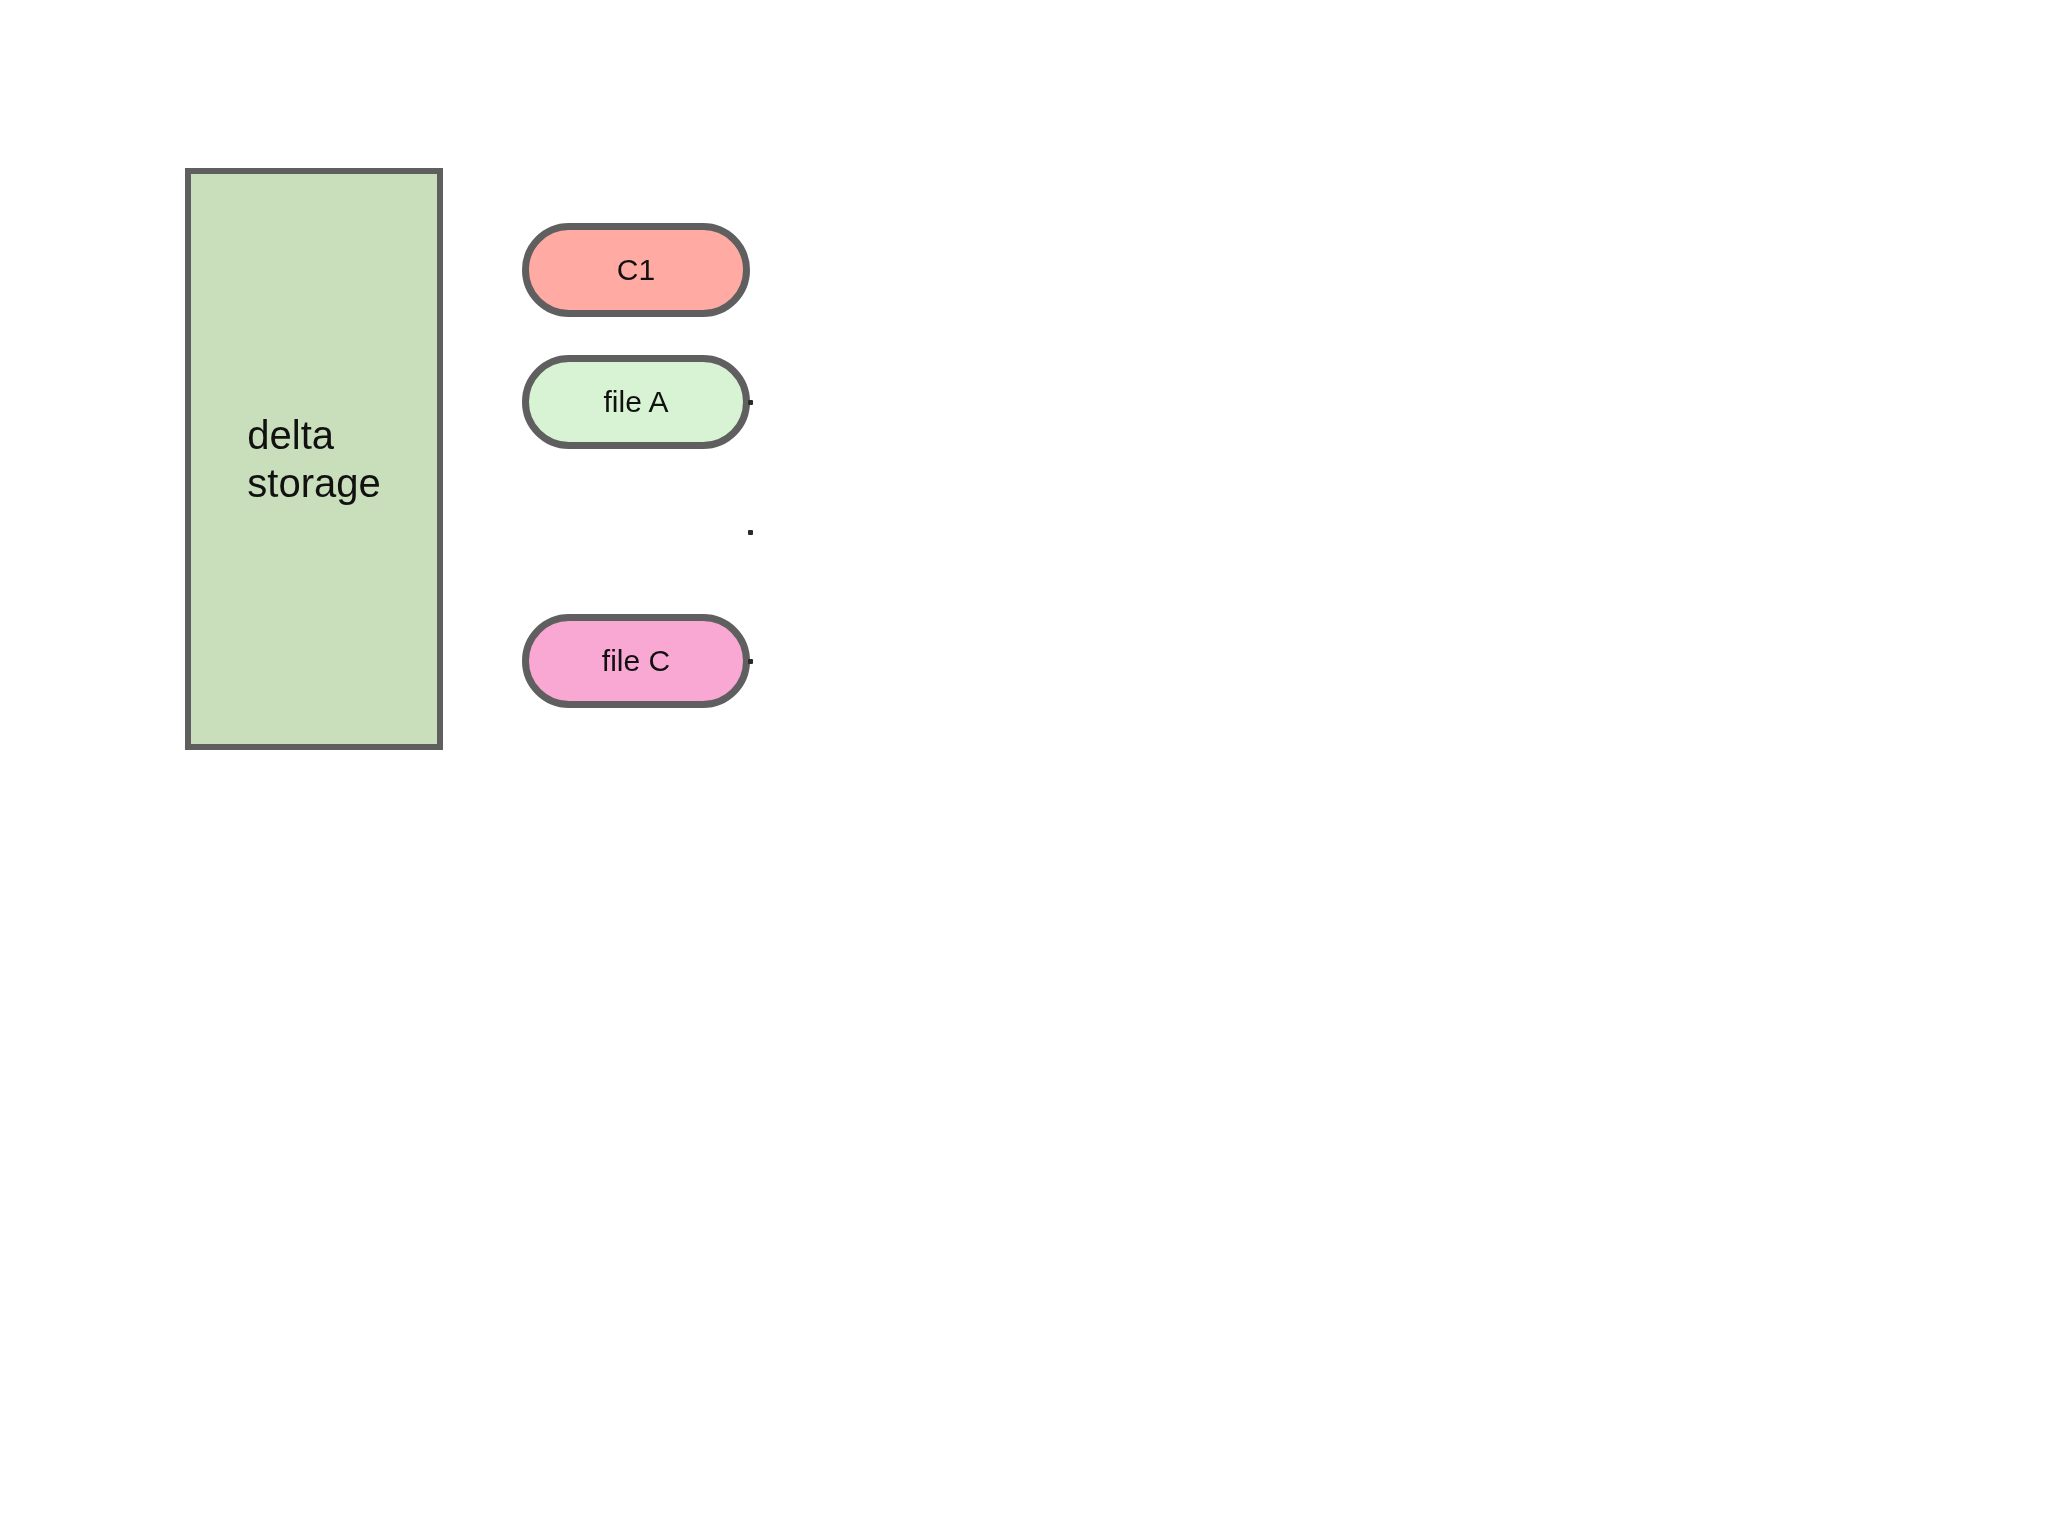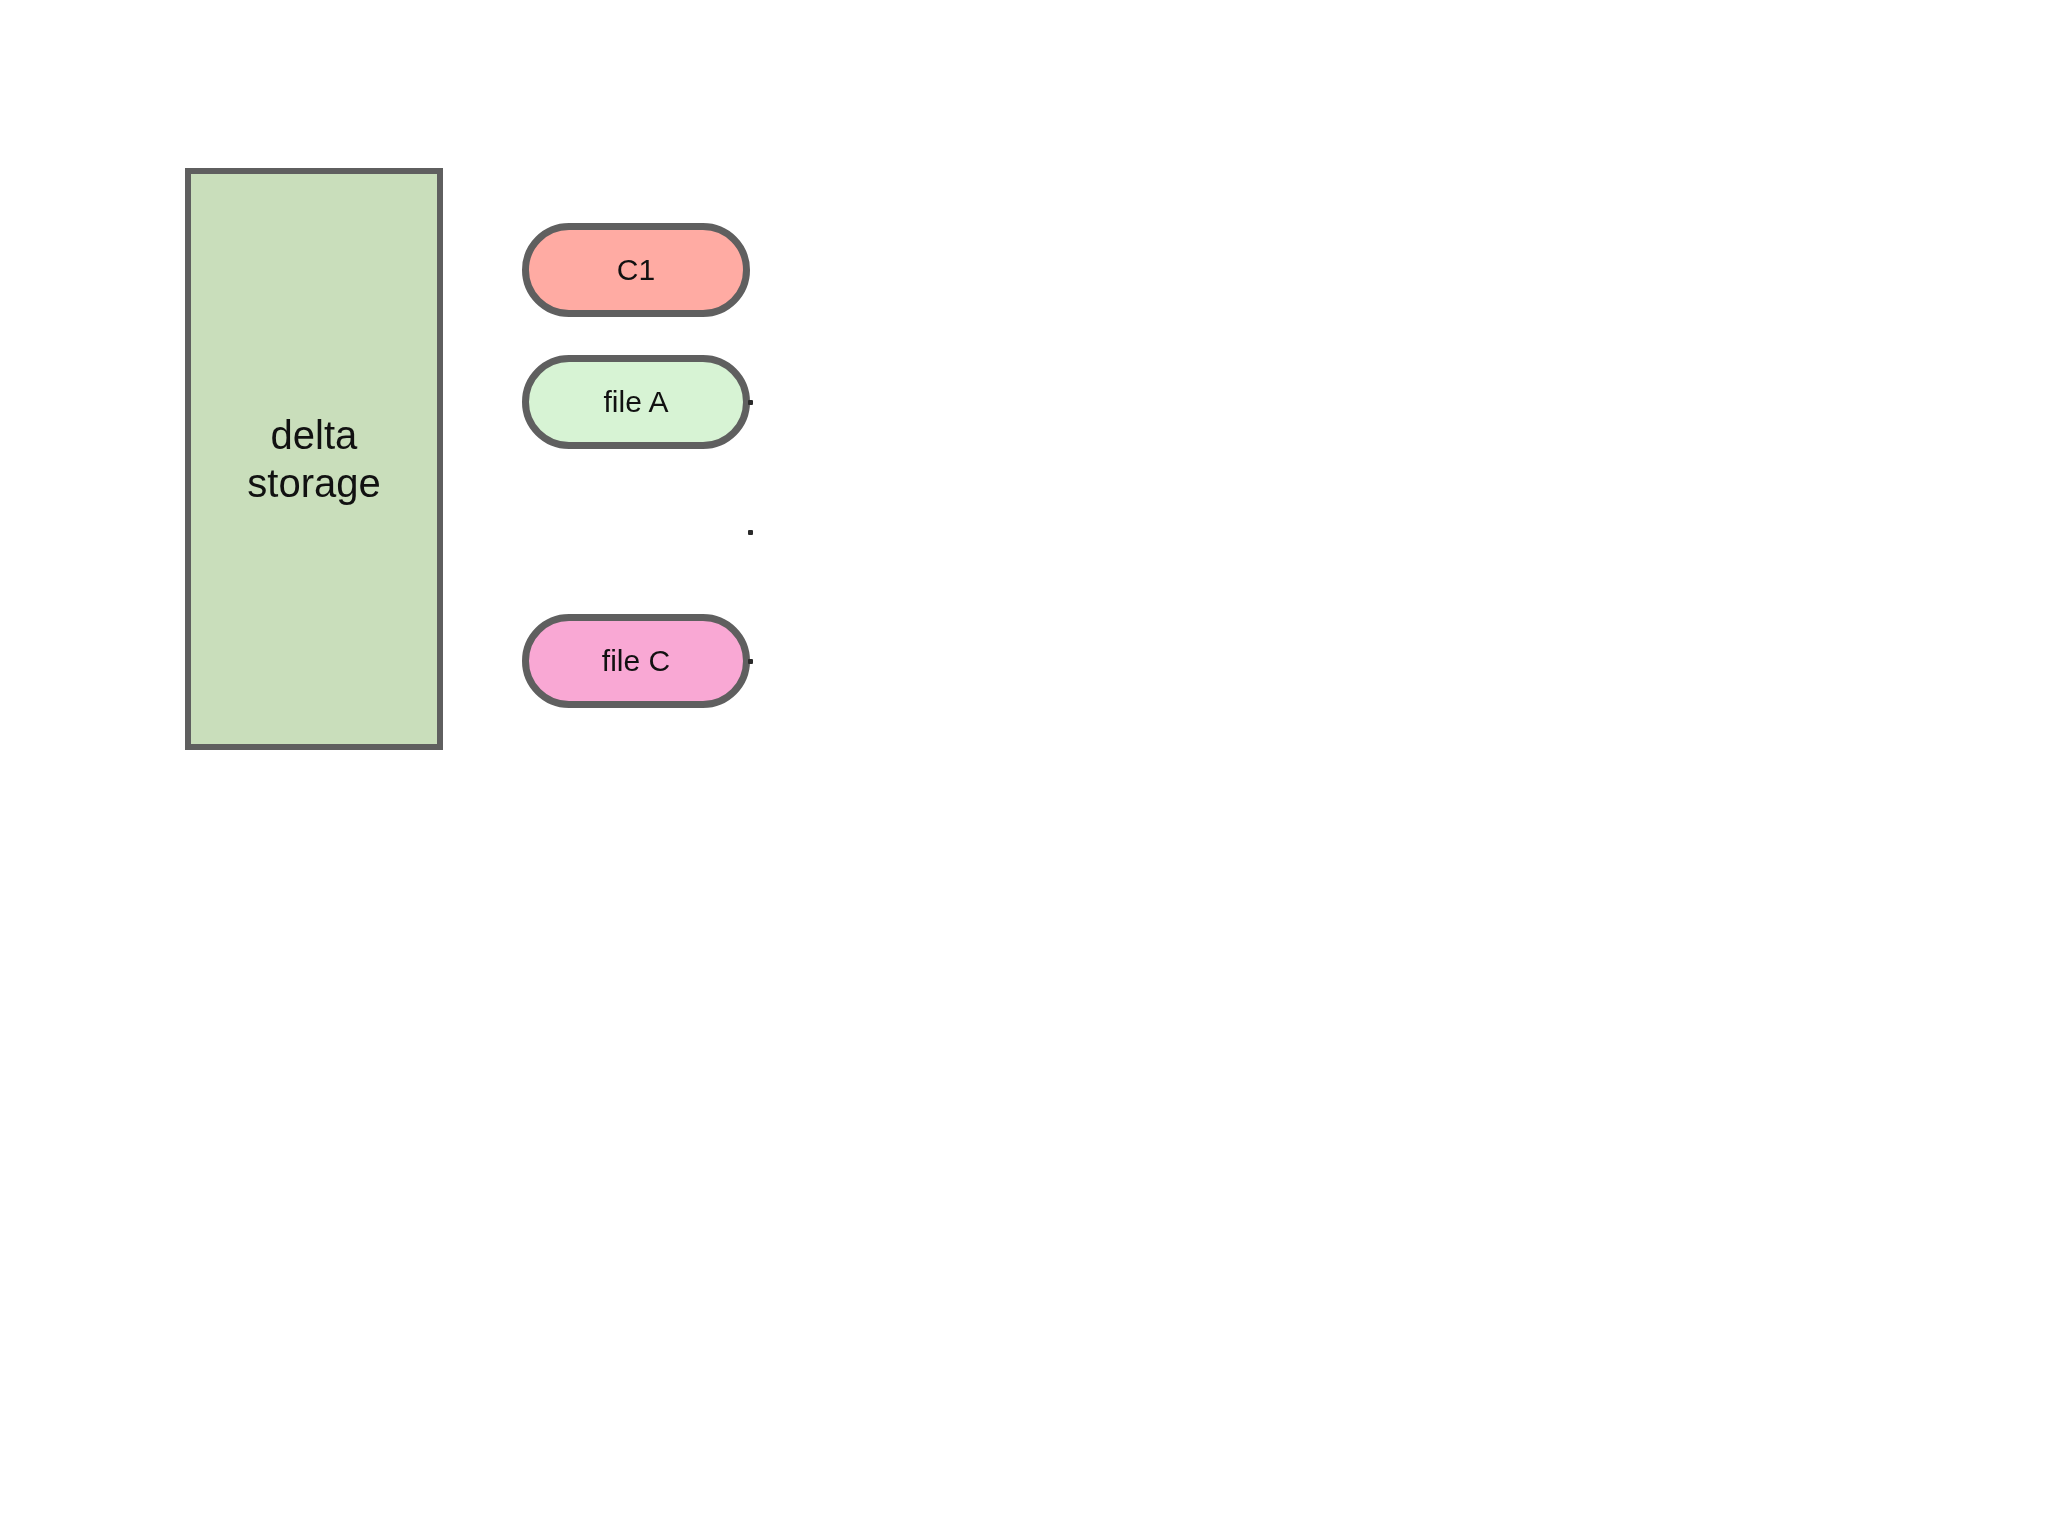--- a/index.html
+++ b/index.html
@@ -25,21 +25,20 @@
     border: 6px solid #5f5f5f;
     background: #c9debb;
     display: flex;
     align-items: center;
     justify-content: center;
   }
   .storage-box .label {
     font-size: 40px;
     line-height: 48px;
     color: #111111;
-    text-align: center;
     white-space: pre-line;
   }
   .pill {
     position: absolute;
     left: 522px;
     width: 228px;
     height: 94px;
     box-sizing: border-box;
     border: 7px solid #5f5f5f;
     border-radius: 47px;

